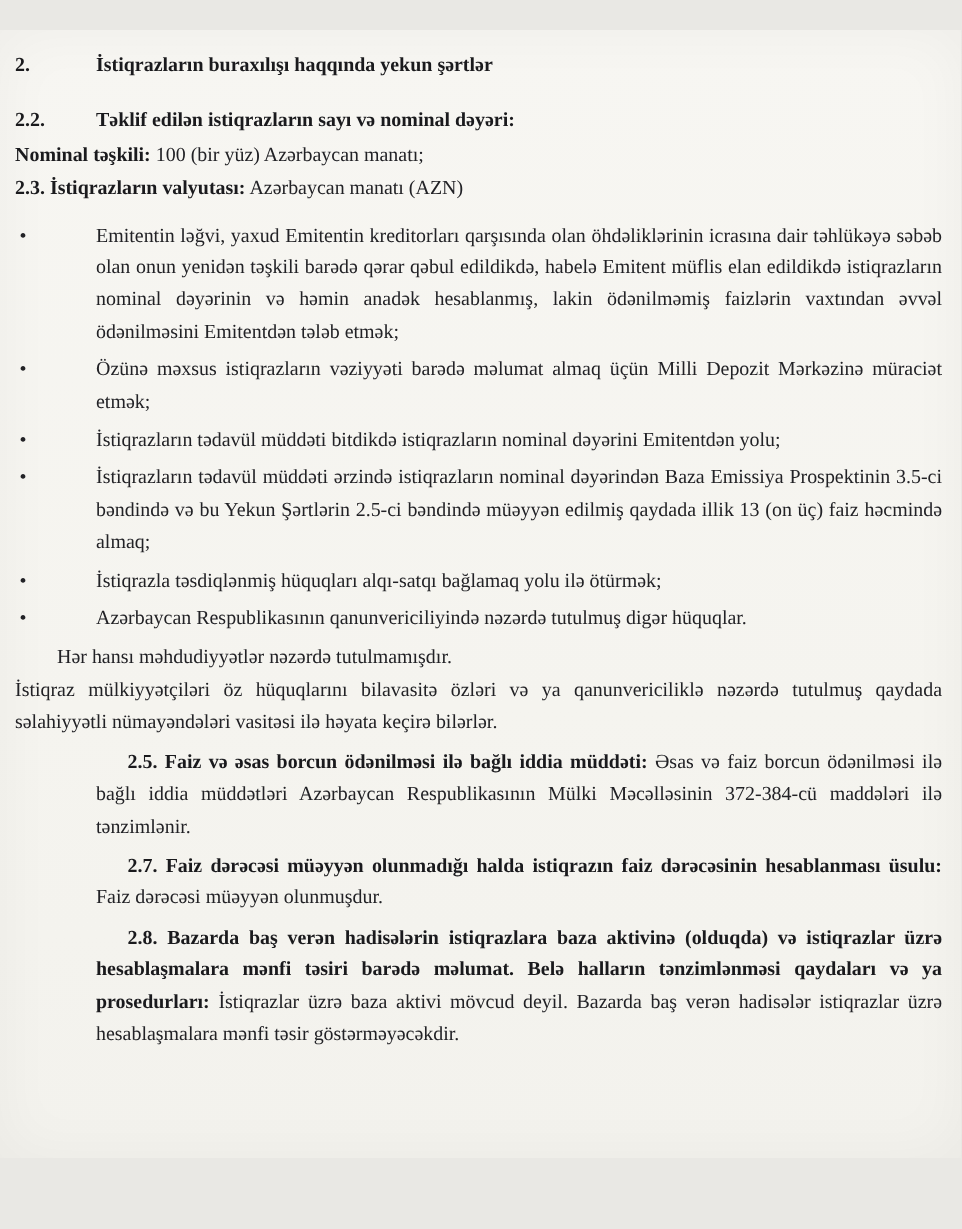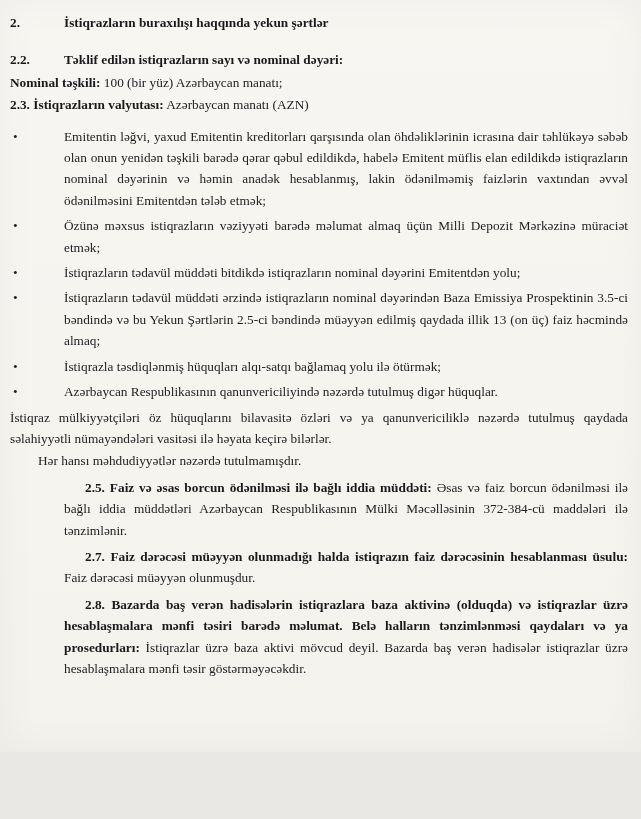--- a/index.html
+++ b/index.html
@@ -7,20 +7,21 @@
   body { width:641px; height:819px; overflow:hidden; }
   .page {
     width:641px; height:752px;
     background:linear-gradient(180deg,#f7f6f2 0%, #f5f4ef 60%, #f3f2ed 100%);
     box-shadow: inset 0 0 40px rgba(0,0,0,0.04);
     color:#222226;
     font-family:"Liberation Serif", serif;
     font-size:13.3px;
     line-height:21.4px;
     padding:12px 13px 8px 10px;
+    margin-top:20px;
   }
   .b { font-weight:bold; color:#1a1a1d; }
   .tab { display:inline-block; width:54px; }
   .para { margin-bottom:1px; }
   .just { text-align:justify; }
   .gap { height:15px; }
   .gap-sm { height:9px; }
   ul.bullets { list-style:none; margin:0 0 1px 0; }
   ul.bullets li { position:relative; padding-left:54px; text-align:justify; margin-bottom:4px; }
   ul.bullets li .marker { position:absolute; left:3px; top:0; }
@@ -49,23 +50,23 @@
 
   <ul class="bullets">
     <li><span class="marker">•</span><span>Emitentin ləğvi, yaxud Emitentin kreditorları qarşısında olan öhdəliklərinin icrasına dair təhlükəyə səbəb olan onun yenidən təşkili barədə qərar qəbul edildikdə, habelə Emitent müflis elan edildikdə istiqrazların nominal dəyərinin və həmin anadək hesablanmış, lakin ödənilməmiş faizlərin vaxtından əvvəl ödənilməsini Emitentdən tələb etmək;</span></li>
     <li><span class="marker">•</span><span>Özünə məxsus istiqrazların vəziyyəti barədə məlumat almaq üçün Milli Depozit Mərkəzinə müraciət etmək;</span></li>
     <li><span class="marker">•</span><span>İstiqrazların tədavül müddəti bitdikdə istiqrazların nominal dəyərini Emitentdən yolu;</span></li>
     <li><span class="marker">•</span><span>İstiqrazların tədavül müddəti ərzində istiqrazların nominal dəyərindən Baza Emissiya Prospektinin 3.5-ci bəndində və bu Yekun Şərtlərin 2.5-ci bəndində müəyyən edilmiş qaydada illik 13 (on üç) faiz həcmində almaq;</span></li>
     <li><span class="marker">•</span><span>İstiqrazla təsdiqlənmiş hüquqları alqı-satqı bağlamaq yolu ilə ötürmək;</span></li>
     <li><span class="marker">•</span><span>Azərbaycan Respublikasının qanunvericiliyində nəzərdə tutulmuş digər hüquqlar.</span></li>
   </ul>
 
+  <p class="para indent1">Hər hansı məhdudiyyətlər nəzərdə tutulmamışdır.</p>
+
   <p class="para just">İstiqraz mülkiyyətçiləri öz hüquqlarını bilavasitə özləri və ya qanunvericiliklə nəzərdə tutulmuş qaydada səlahiyyətli nümayəndələri vasitəsi ilə həyata keçirə bilərlər.</p>
-
-  <p class="para indent1">Hər hansı məhdudiyyətlər nəzərdə tutulmamışdır.</p>
 
   <p class="sec"><span class="b">2.5.</span> <span class="b">Faiz və əsas borcun ödənilməsi ilə bağlı iddia müddəti:</span> <span>Əsas və faiz borcun ödənilməsi ilə bağlı iddia müddətləri Azərbaycan Respublikasının Mülki Məcəlləsinin 372-384-cü maddələri ilə tənzimlənir.</span></p>
 
 
   <p class="sec"><span class="b">2.7.</span> <span class="b">Faiz dərəcəsi müəyyən olunmadığı halda istiqrazın faiz dərəcəsinin hesablanması üsulu:</span> <span>Faiz dərəcəsi müəyyən olunmuşdur.</span></p>
 
   <p class="sec"><span class="b">2.8.</span> <span class="b">Bazarda baş verən hadisələrin istiqrazlara baza aktivinə (olduqda) və istiqrazlar üzrə hesablaşmalara mənfi təsiri barədə məlumat. Belə halların tənzimlənməsi qaydaları və ya prosedurları:</span> <span>İstiqrazlar üzrə baza aktivi mövcud deyil. Bazarda baş verən hadisələr istiqrazlar üzrə hesablaşmalara mənfi təsir göstərməyəcəkdir.</span></p>
 
 </div>
 

